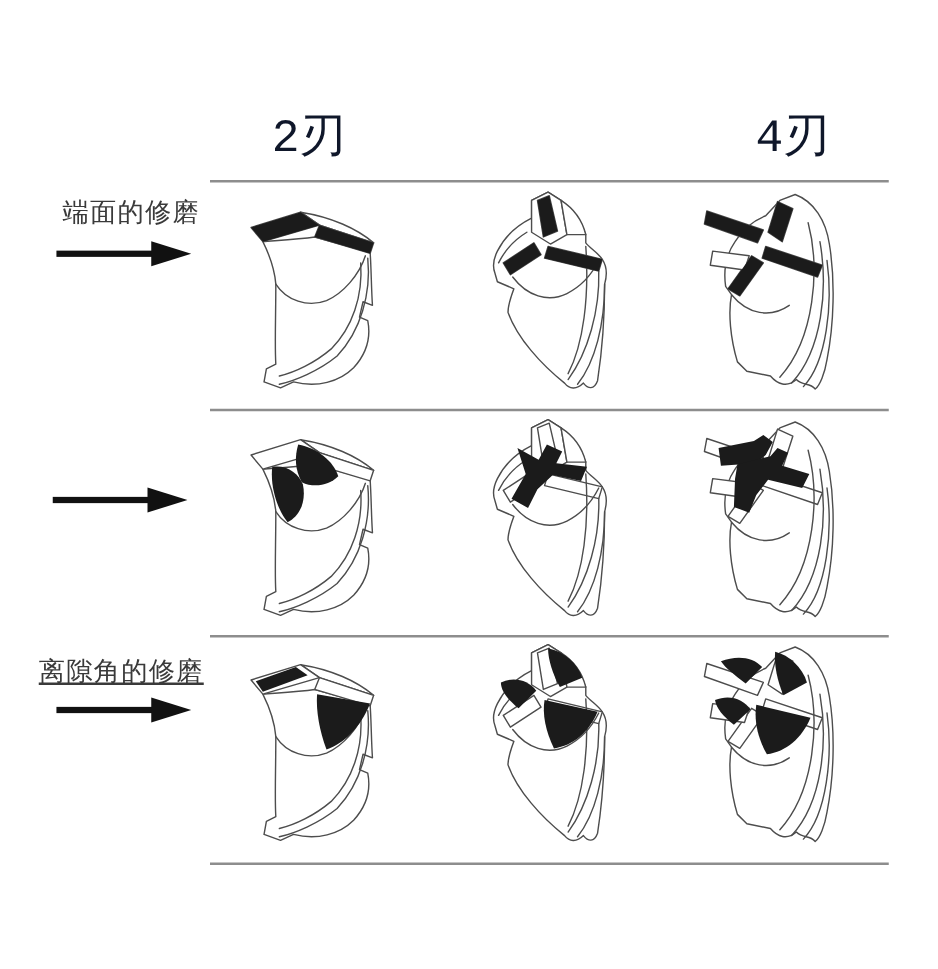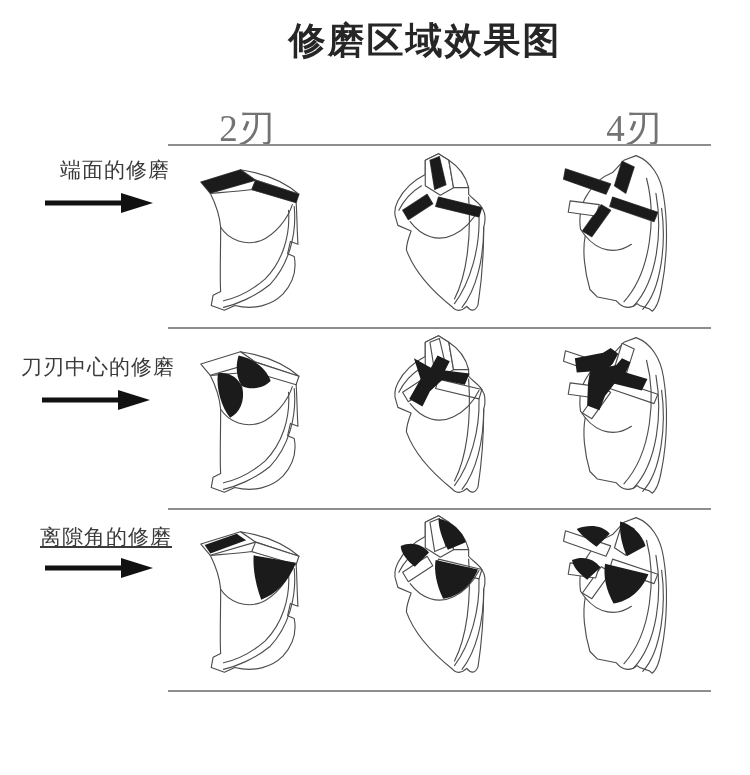--- a/index.html
+++ b/index.html
@@ -6,30 +6,30 @@
   .canvas{
     position:relative;width:750px;height:775px;background:#ffffff;
     overflow:hidden;font-family:"Liberation Sans","DejaVu Sans",sans-serif;
   }
   .title{
     position:absolute;top:16px;left:100px;width:650px;margin:0;
     text-align:center;font-size:37px;font-weight:bold;color:#262626;
     letter-spacing:2px;
   }
   .col-header{
-    position:absolute;top:104px;width:130px;text-align:center;
-    font-family:Liberation Serif, serif;
-    font-size:37px;color:#737373;
+    position:absolute;top:84px;width:130px;text-align:center;
+    font-family:Liberation Mono, monospace;
+    font-size:37px;color:#0f172a;
   }
   .sep{
     position:absolute;left:168px;width:543px;height:1.5px;background:#8d8d8d;
   }
   .row-label{
     position:absolute;font-size:21px;color:#3a3a3a;letter-spacing:1px;
-    white-space:nowrap;text-align:right;
+    white-space:nowrap;text-align:center;
   }
   .arrow{position:absolute;}
   .cell{position:absolute;width:165px;height:184px;}
   .cell svg{display:block;width:165px;height:184px;}
 </style>
 </head>
 <body>
 
 <div class="canvas">
 
@@ -65,37 +65,35 @@
         <path d="M28,88 L48,60 L58,66 L38,94 Z"></path>
         <path d="M15,56 L46,60 L42,72 L13,68 Z"></path>
         <path fill="none" d="M96,32 C106,70 102,130 72,163"></path>
         <path fill="none" d="M106,48 C113,88 108,140 82,168"></path>
         <path fill="none" d="M112,64 C117,100 112,150 92,171"></path>
         <path fill="none" d="M31,93 C45,110 64,113 80,102"></path>
       </g>
     </defs>
   </svg>
 
-  <h1 class="title">修磨区域效果图</h1>
 
   <div class="col-header" style="left:182px;">2刃</div>
   <div class="col-header" style="left:569px;">4刃</div>
 
   <div class="sep" style="top:144px;"></div>
   <div class="sep" style="top:327px;"></div>
   <div class="sep" style="top:508px;"></div>
   <div class="sep" style="top:690px;"></div>
 
   <div class="row-label" style="left:40px;top:156px;width:130px;">端面的修磨</div>
   <svg class="arrow" style="left:45px;top:192px;" width="108" height="22" viewBox="0 0 108 22">
     <rect x="0" y="8.5" width="78" height="5" fill="#111"></rect>
     <polygon points="76,1 108,11 76,21" fill="#111"></polygon>
   </svg>
 
-  <div class="row-label" style="left:15px;top:353px;width:160px;">刀刃中心的修磨</div>
   <svg class="arrow" style="left:42px;top:389px;" width="108" height="22" viewBox="0 0 108 22">
     <rect x="0" y="8.5" width="78" height="5" fill="#111"></rect>
     <polygon points="76,1 108,11 76,21" fill="#111"></polygon>
   </svg>
 
   <div class="row-label" style="left:22px;top:523px;width:150px;text-decoration:underline;">离隙角的修磨</div>
   <svg class="arrow" style="left:45px;top:557px;" width="108" height="22" viewBox="0 0 108 22">
     <rect x="0" y="8.5" width="78" height="5" fill="#111"></rect>
     <polygon points="76,1 108,11 76,21" fill="#111"></polygon>
   </svg>

